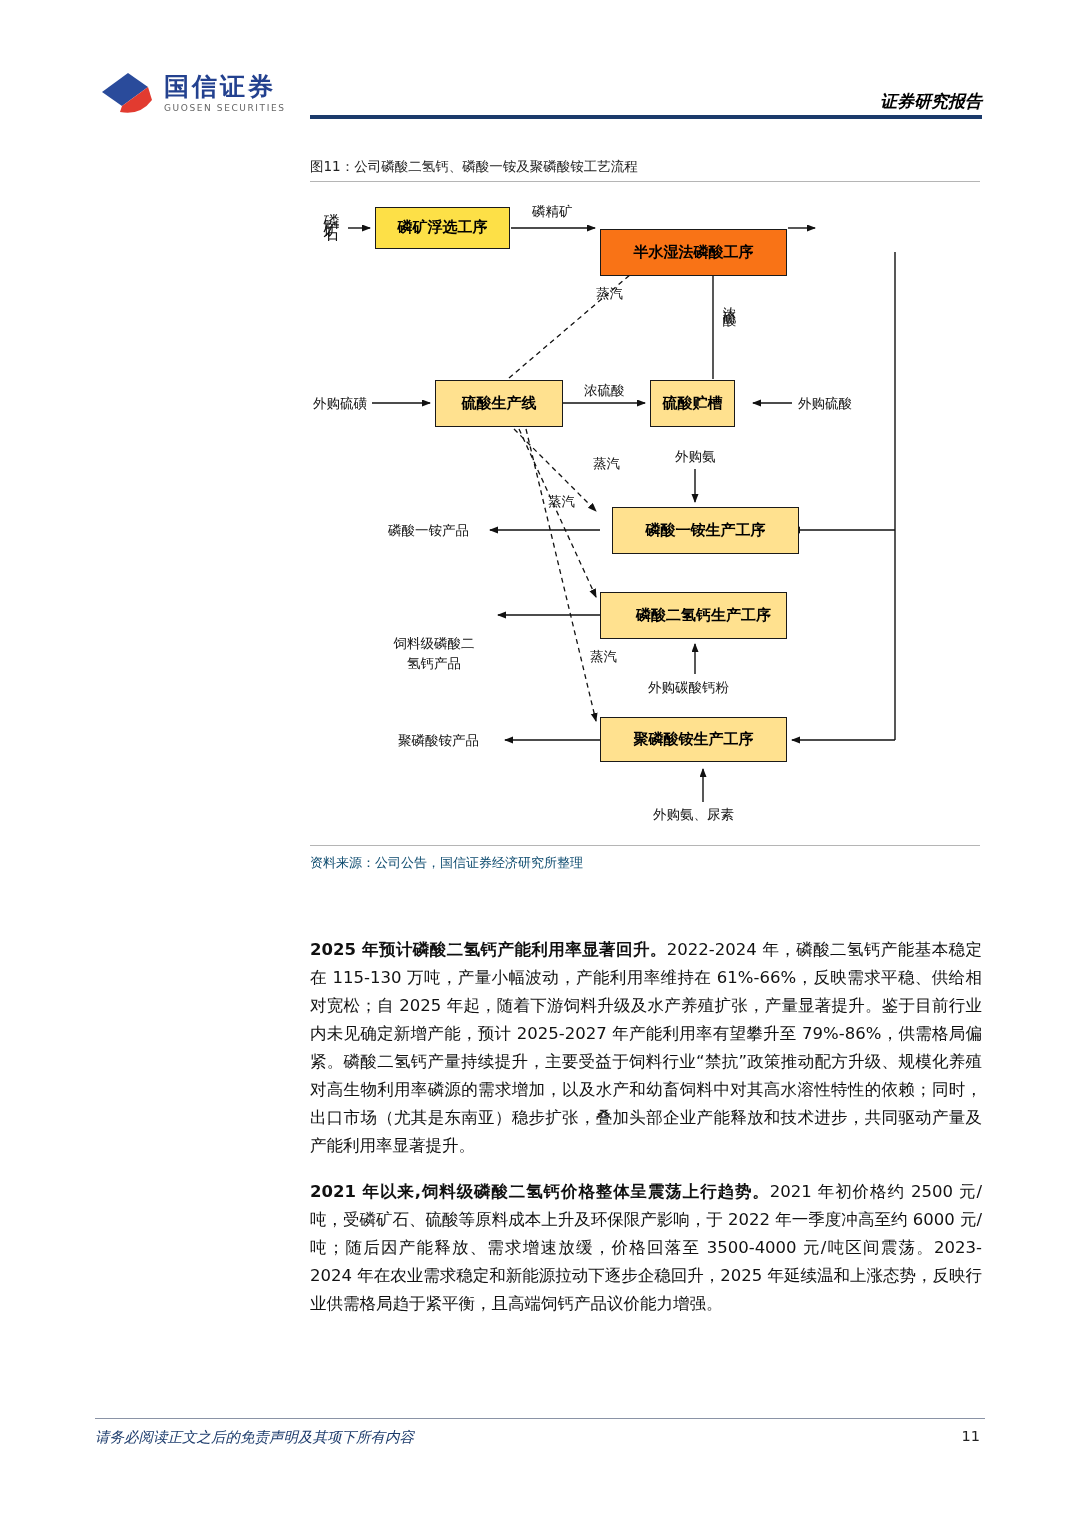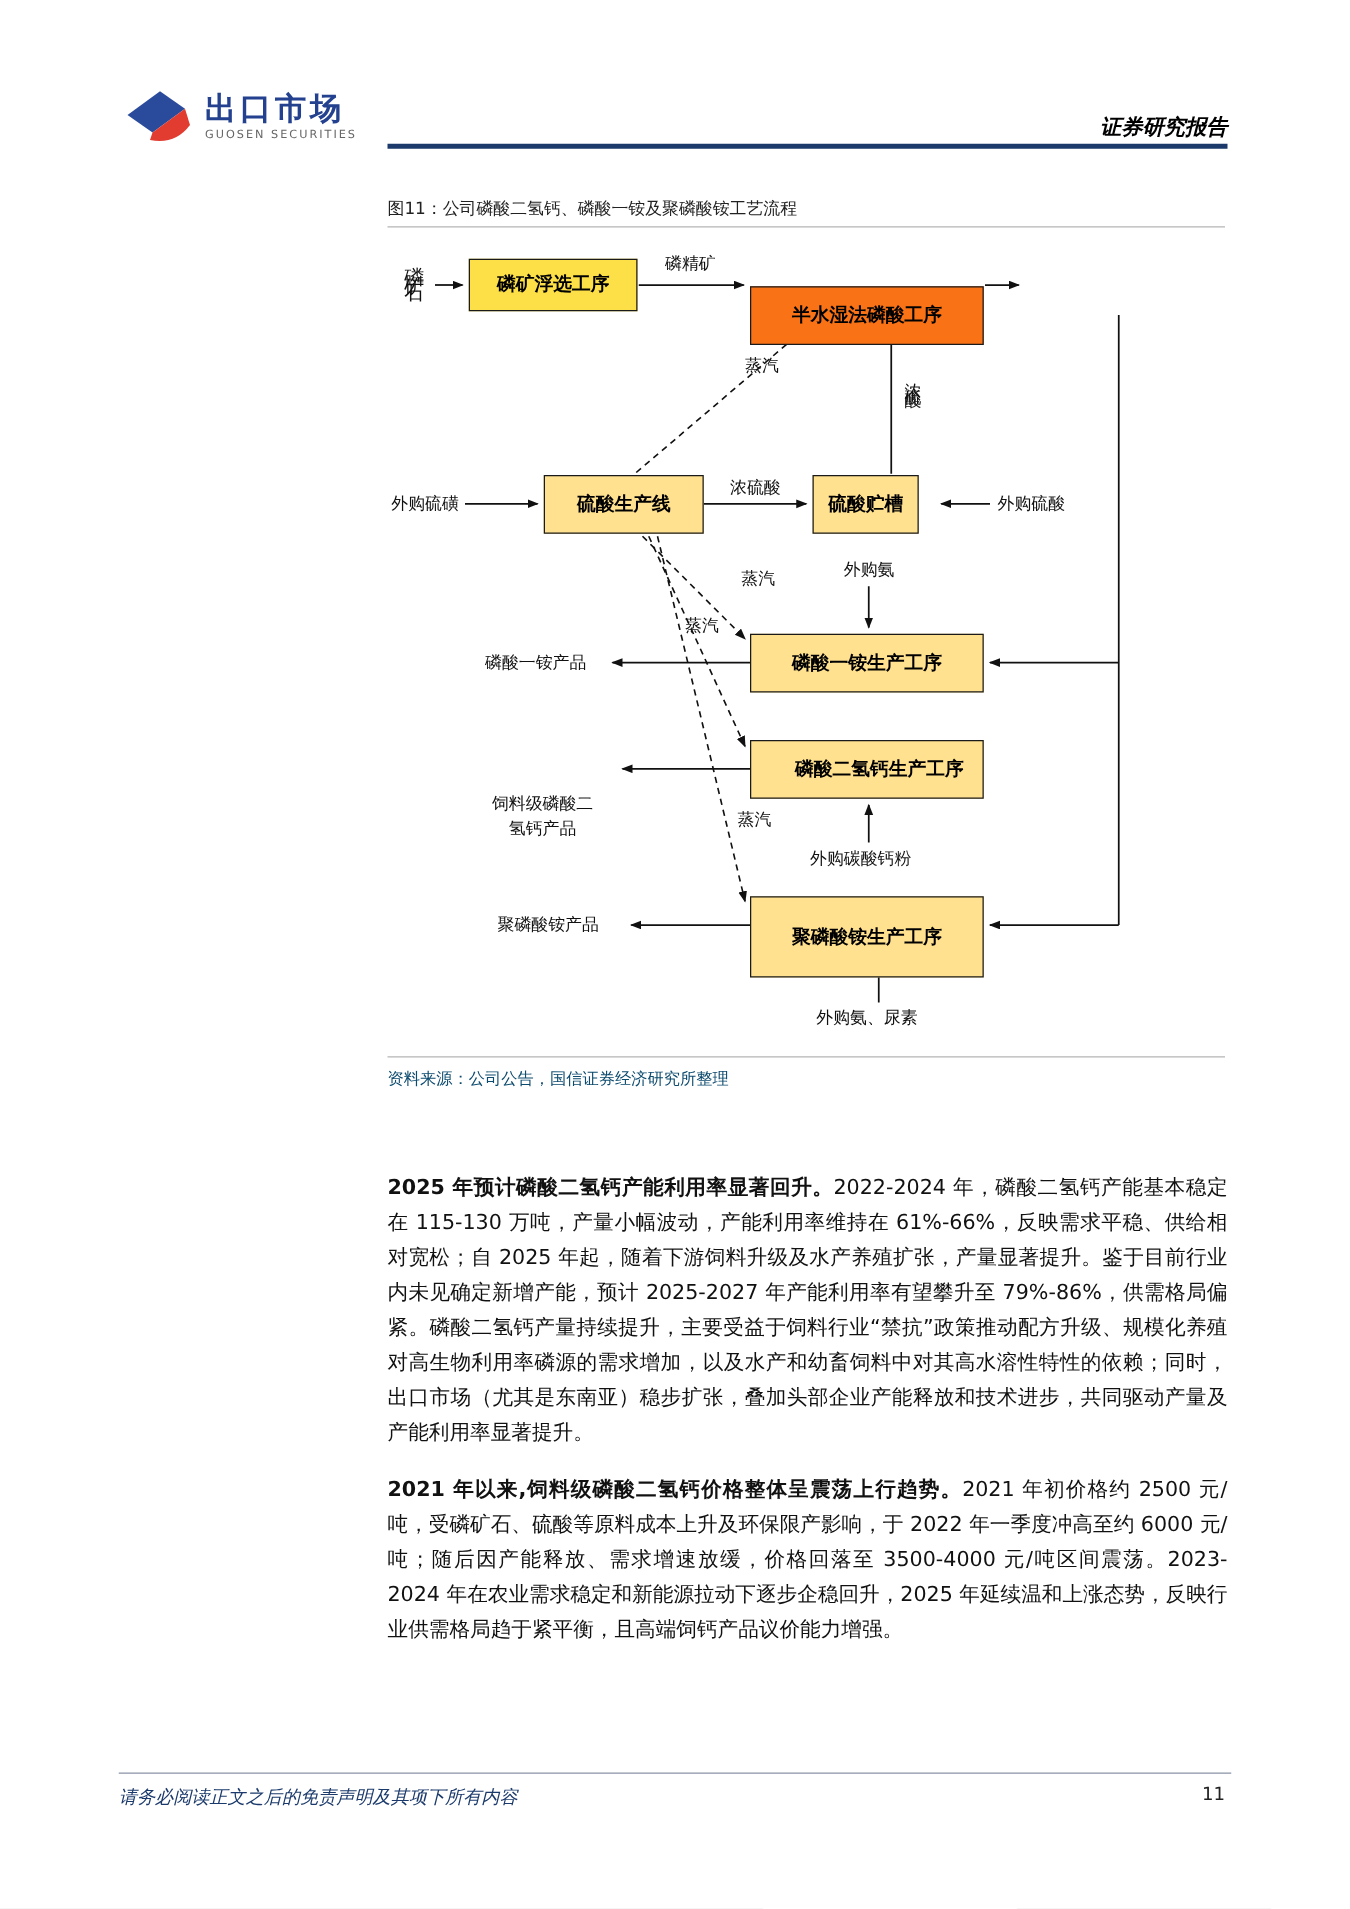--- a/index.html
+++ b/index.html
@@ -57,21 +57,21 @@
 <body>
 
 <div class="page">
 
   <div class="logo-wrap">
     <svg width="56" height="46" viewBox="0 0 56 46">
       <path d="M4,22 L30,3 L50,17 L24,36 Z" fill="#2a4b9b"></path>
       <path d="M24,36 L50,17 L54,30 Q42,46 22,42 Z" fill="#e23b30"></path>
     </svg>
     <div class="brand-col">
-      <span class="brand-cn">出口市场</span>
+      <span class="brand-cn">国信证券</span>
       <span class="brand-en">GUOSEN SECURITIES</span>
     </div>
   </div>
   <div class="report-type">证券研究报告</div>
   <div class="header-line"></div>
 
   <div class="fig-caption">图11：公司磷酸二氢钙、磷酸一铵及聚磷酸铵工艺流程</div>
   <div class="thin-line cap-line"></div>
 
   <div class="diagram">
@@ -107,23 +107,23 @@
         <line x1="206" y1="237" x2="288" y2="319" marker-end="url(#ah)"></line>
         <line x1="211" y1="237" x2="288" y2="405" marker-end="url(#ah)"></line>
         <line x1="218" y1="237" x2="288" y2="529" marker-end="url(#ah)"></line>
       </g>
     </svg>
 
     <div class="dbox white" style="left:67px;  top:15px;  width:135px; height:42px;">磷矿浮选工序</div>
     <div class="dbox cyan" style="left:292px; top:13px;  width:187px; height:47px;">半水湿法磷酸工序</div>
     <div class="dbox yellow" style="left:127px; top:188px; width:128px; height:47px;">硫酸生产线</div>
     <div class="dbox yellow" style="left:342px; top:188px; width:85px;  height:47px;">硫酸贮槽</div>
-    <div class="dbox yellow" style="left:292px; top:315px; width:187px; height:47px;">磷酸一铵生产工序</div>
+    <div class="dbox yellow" style="left:304px; top:315px; width:187px; height:47px;">磷酸一铵生产工序</div>
     <div class="dbox yellow" style="left:292px; top:400px; width:187px; height:47px;padding-left:20px;">磷酸二氢钙生产工序</div>
-    <div class="dbox yellow" style="left:292px; top:525px; width:187px; height:65px;">聚磷酸铵生产工序</div>
+    <div class="dbox yellow" style="left:292px; top:525px; width:187px; height:45px;">聚磷酸铵生产工序</div>
 
     <div class="dlbl vtext ore-lbl" style="left:12px;  top:8px;">磷矿石</div>
     <div class="dlbl" style="left:224px; top:10px;">磷精矿</div>
     <div class="dlbl" style="left:288px; top:92px;">蒸汽</div>
     <div class="dlbl vtext" style="left:412px; top:104px;">浓硫酸</div>
     <div class="dlbl" style="left:5px;   top:202px;">外购硫磺</div>
     <div class="dlbl" style="left:276px; top:189px;">浓硫酸</div>
     <div class="dlbl" style="left:490px; top:202px;">外购硫酸</div>
     <div class="dlbl" style="left:367px; top:255px;">外购氨</div>
     <div class="dlbl" style="left:285px; top:262px;">蒸汽</div>

